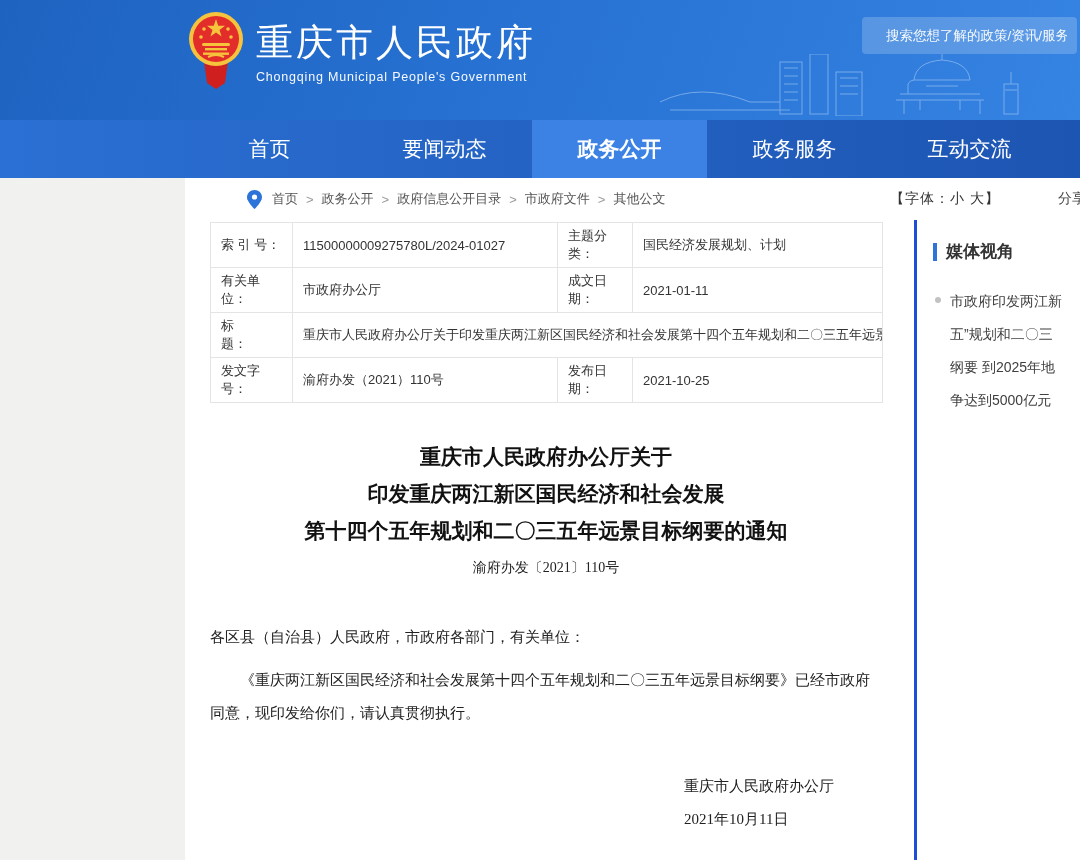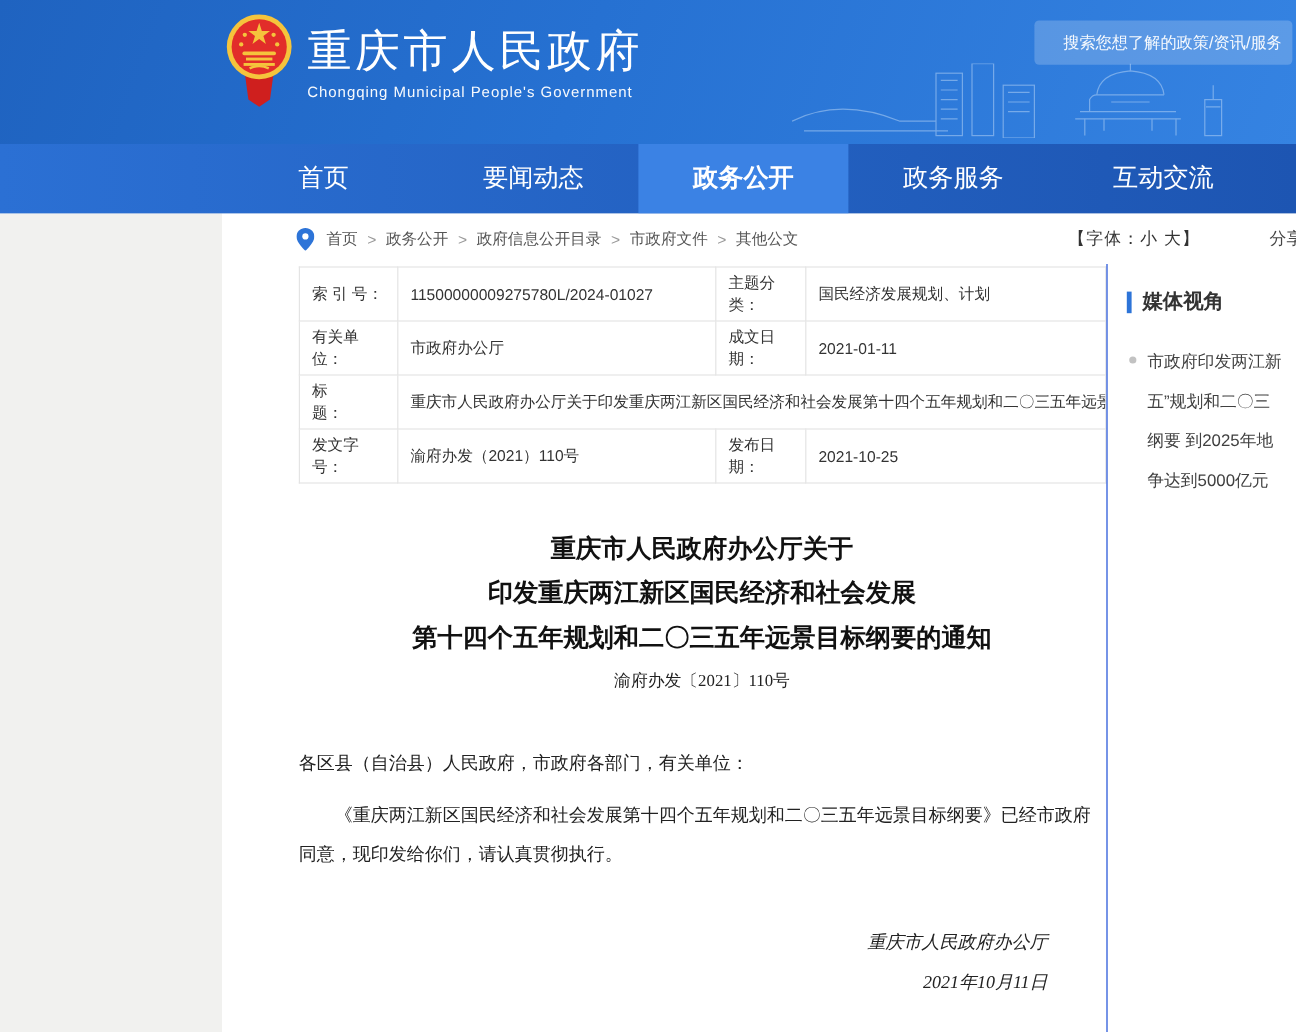--- a/index.html
+++ b/index.html
@@ -39,44 +39,44 @@
   .pin-icon { margin-right:10px; display:flex; }
   .crumb { color:#555; cursor:pointer; }
   .crumb-sep { margin:0 8px; color:#999; }
   .crumb-spacer { flex:1; }
   .font-widget { color:#333; font-size:14px; letter-spacing:1px; }
   .font-size-btn { cursor:pointer; }
   .share-button { color:#444; font-size:14px; margin-left:58px; margin-right:-6px;
     white-space:nowrap; cursor:pointer; }
 
   .content-row { display:flex; align-items:stretch; }
-  .article { width:760px; padding:2px 0 0 64px; }
+  .article { width:760px; padding:2px 0 0 25px; }
 
   
   .meta-table { border-collapse:collapse; width:672px; table-layout:fixed; }
   .meta-table td { border:1px solid #e4e4e4; height:44px; font-size:13px; color:#333;
     padding:4px 10px; vertical-align:middle; background:#fff; }
   .meta-label { color:#444; }
   .meta-title-val { font-size:11.5px; white-space:nowrap; overflow:hidden; }
 
   
   .doc-title { margin-top:36px; width:672px; text-align:center;
     font-family:"Liberation Serif","DejaVu Serif",serif; font-weight:bold;
     font-size:21px; line-height:37px; color:#111; }
   .doc-number { width:672px; text-align:center; margin-top:9px; font-size:14px; color:#222;
     font-family:"Liberation Serif","DejaVu Serif",serif; }
   .doc-body { width:672px; margin-top:44px; font-size:15px; line-height:33px; color:#222;
     font-family:"Liberation Serif","DejaVu Serif",serif; }
   .doc-body .indent { text-indent:2em; margin-top:10px; }
   .signature { width:672px; margin-top:40px; display:flex; justify-content:flex-end; }
-  .signature-inner { text-align:right; margin-right:48px; font-size:15px; color:#222;
-    line-height:33px; font-family:"Liberation Serif","DejaVu Serif",serif;font-style:italic; }
-
-  
-  .sidebar { flex:1; border-left:1px solid #1d4ed8; padding:20px 0 12px 16px; min-height:640px; }
+  .signature-inner { text-align:left; margin-right:48px; font-size:15px; color:#222;
+    line-height:33px; font-family:"Liberation Serif","DejaVu Serif",serif; }
+
+  
+  .sidebar { flex:1; border-left:3px solid #1d4ed8; padding:20px 0 12px 16px; min-height:640px; }
   .sb-header { display:flex; align-items:center; }
   .sb-bar { width:4px; height:18px; background:#2d74d8; margin-right:9px; }
   .sb-title { font-size:17px; font-weight:bold; color:#333; }
   .sb-item { margin-top:22px; display:flex; cursor:pointer; }
   .sb-bullet { width:6px; height:6px; border-radius:50%; background:#c2c2c2;
     margin:12px 9px 0 2px; flex:none; }
   .sb-lines { font-size:14px; color:#404040; line-height:33px; white-space:nowrap;
     overflow:hidden; width:130px; }
 </style>
 </head>

